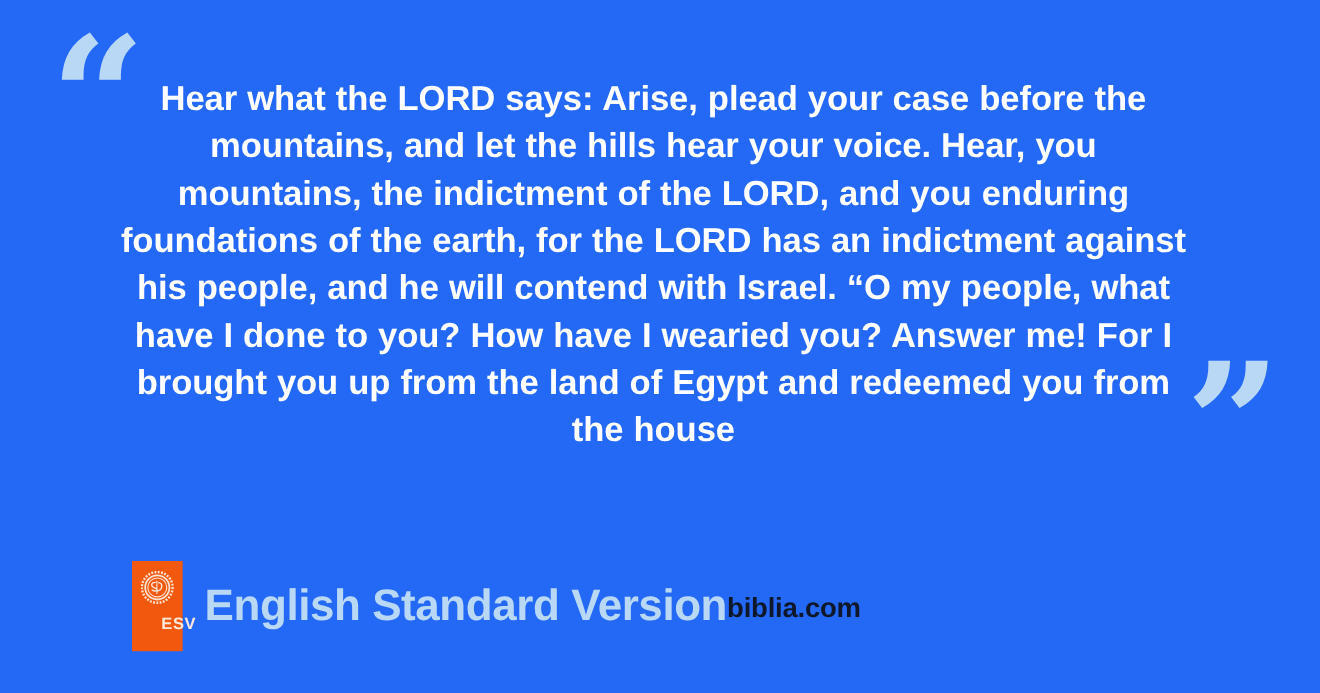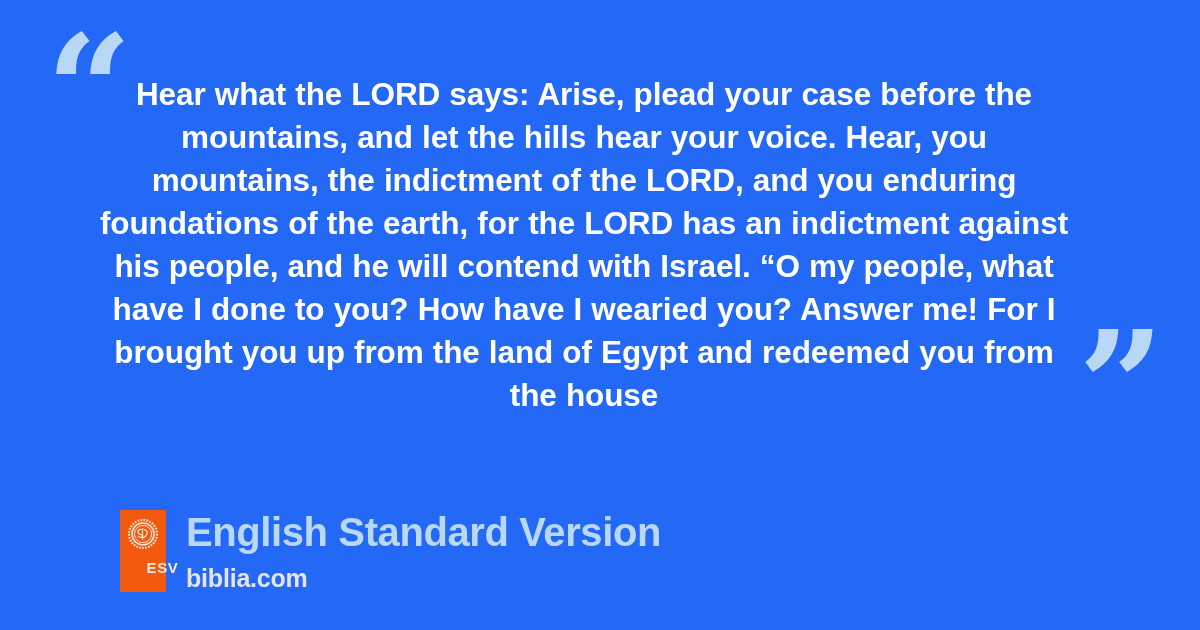--- a/index.html
+++ b/index.html
@@ -40,26 +40,26 @@
     top: 14px;
   }
   .quote-close {
     left: 1078px;
     top: 310px;
   }
 
   
   .quote-area {
     position: absolute;
-    left: 94px;
+    left: 104px;
     top: 62px;
     width: 980px;
     height: 355px;
     display: flex;
-    align-items: flex-end;
+    align-items: center;
     justify-content: center;
   }
   .quote-text {
     margin: 0;
     color: #ffffff;
     font-family: "Liberation Sans", sans-serif;
     font-weight: 700;
     font-size: 31.5px;
     line-height: 43px;
     text-align: center;
@@ -100,33 +100,33 @@
     font-weight: 700;
     font-size: 15px;
     letter-spacing: 0.6px;
     line-height: 1;
     margin-left: 39px;
   }
 
   .footer-text {
     margin-left: 20px;
     display: flex;
-    flex-direction: column;
+    flex-direction: row;
     justify-content: center;
   }
   .version-name {
     color: #b9d8f6;
     font-family: "Liberation Sans", sans-serif;
     font-weight: 700;
     font-size: 40px;
     line-height: 44px;
     letter-spacing: -0.4px;
   }
   .site-name {
-    color: #e5e5e5;
+    color: #0f172a;
     font-family: "Liberation Sans", sans-serif;
     font-weight: 700;
     font-size: 25px;
     line-height: 28px;
     margin-top: 10px;
     letter-spacing: -0.2px;
   }
 </style>
 </head>
 <body>

